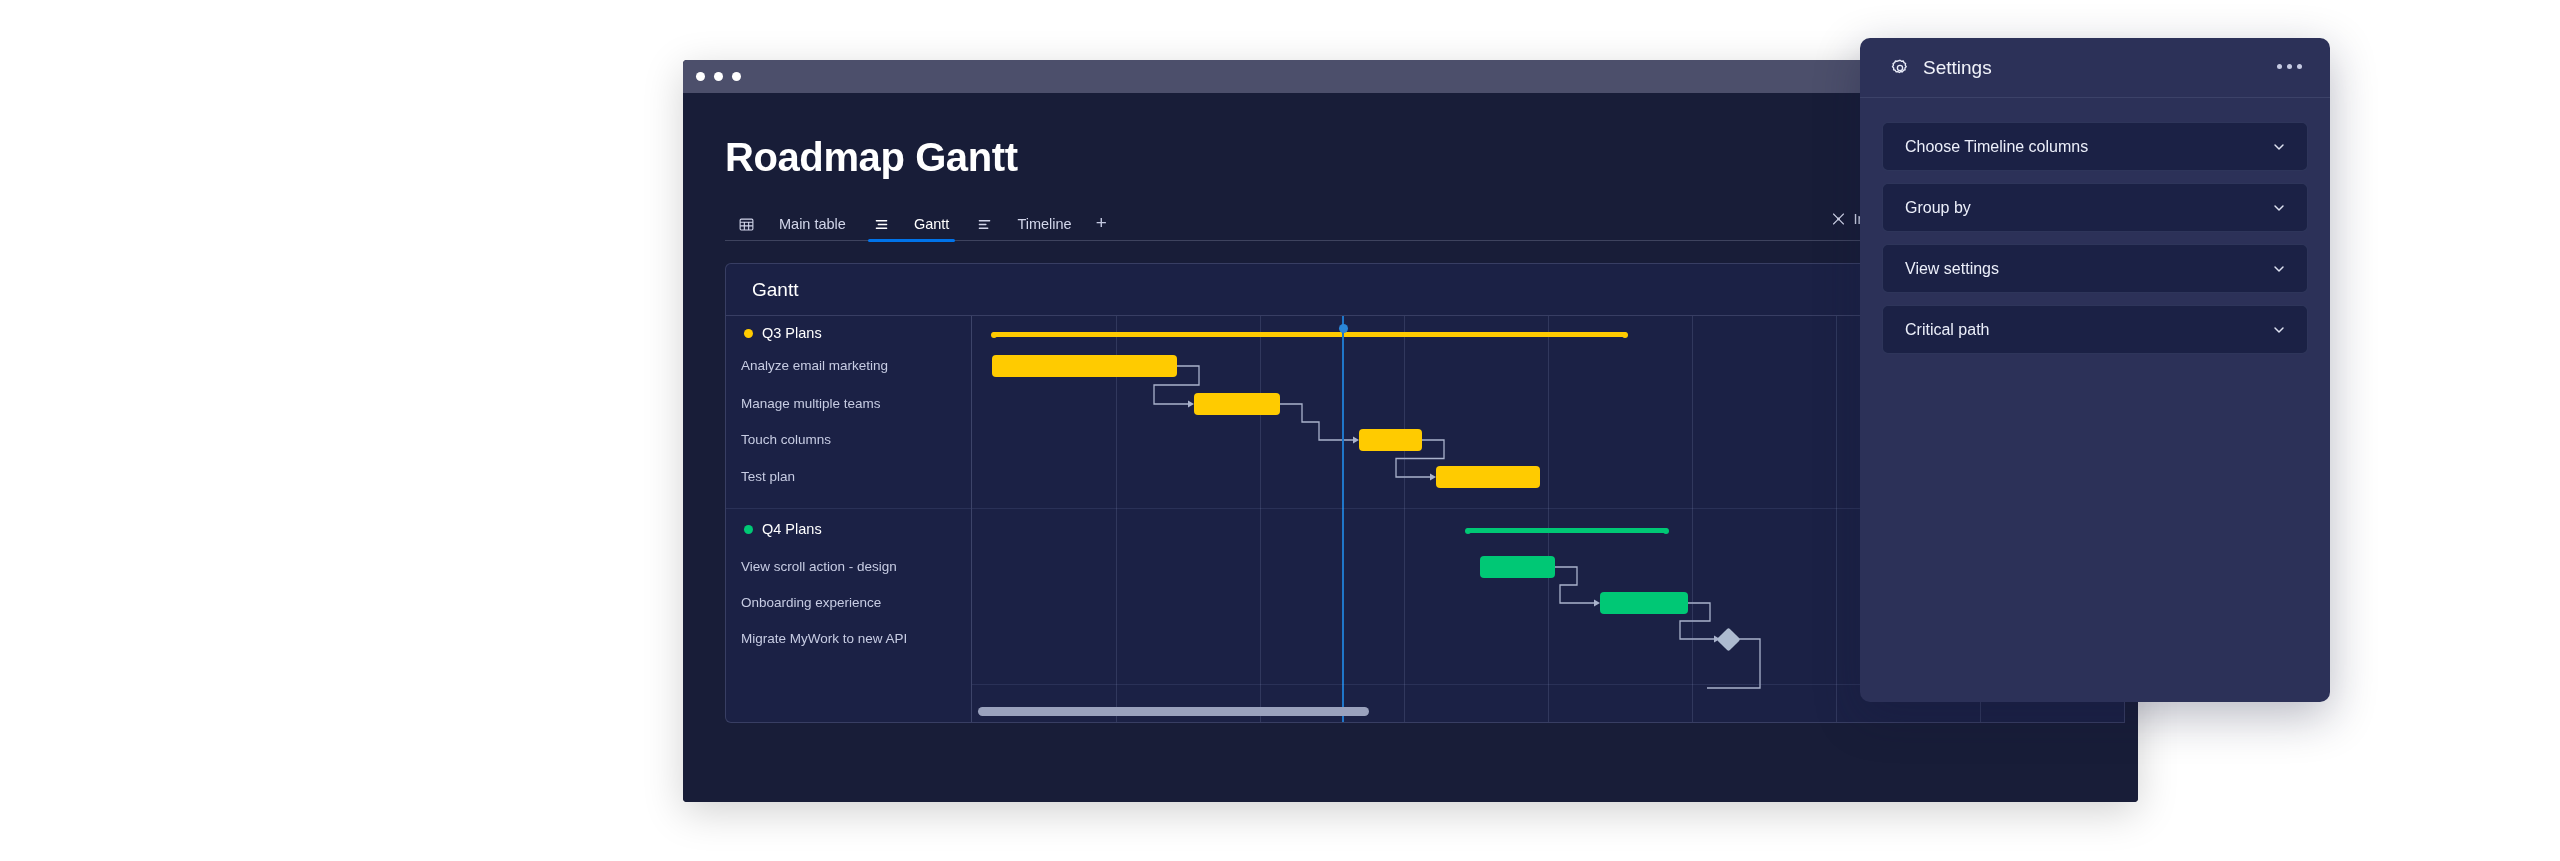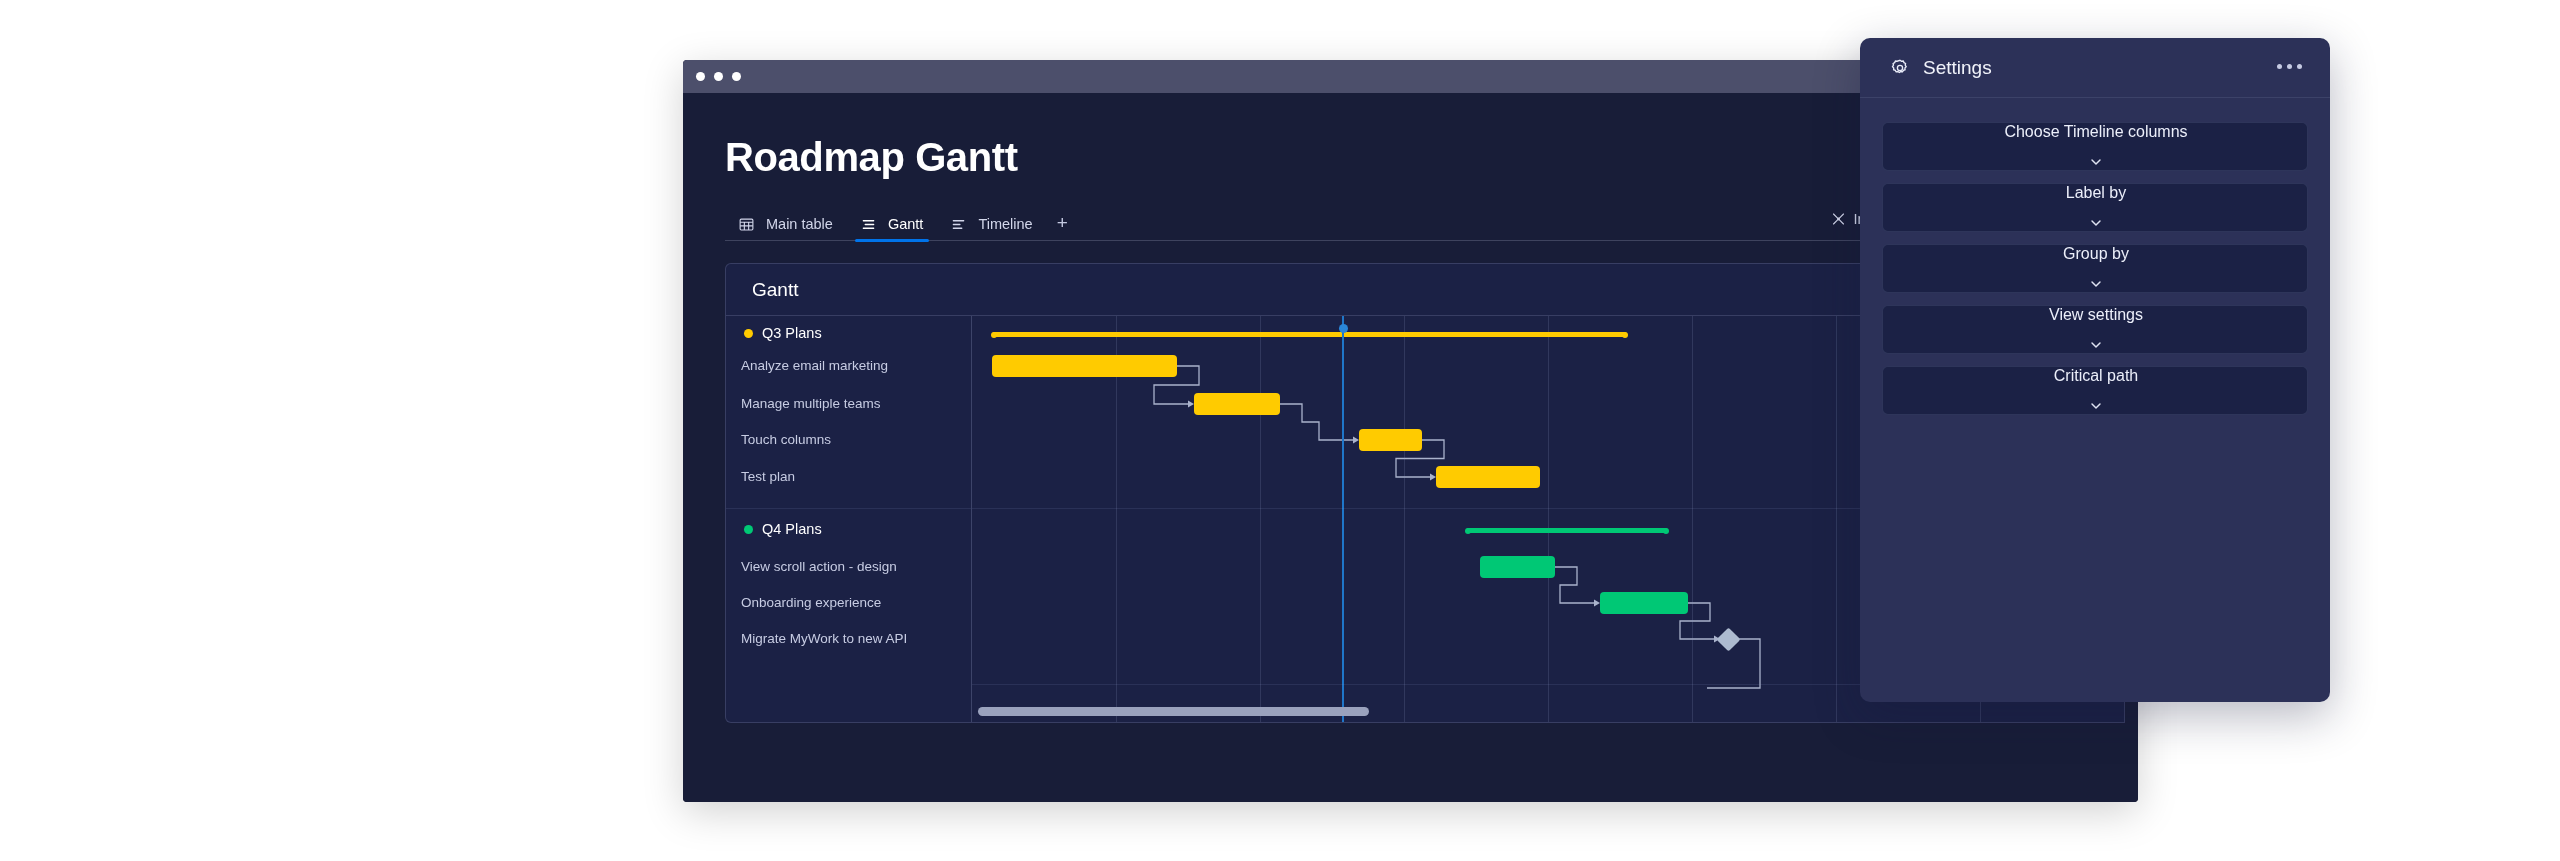--- a/index.html
+++ b/index.html
@@ -36,21 +36,21 @@
   
   #tabs-row {
     position: absolute; left: 42px; top: 112px; right: 0; height: 36px;
     display: flex; align-items: flex-end;
   }
   #tabs-row::after {
     content: ""; position: absolute; left: 0; right: 0; bottom: 0; height: 1px;
     background: rgba(200,205,230,.22);
   }
   .tab {
-    position: relative; display: flex; align-items: center; gap: 12px;
+    position: relative; display: flex; align-items: center; gap: 25px;
     padding: 0 14px 9px 14px; color: #d2d6ea; font-size: 14.5px; cursor: pointer; white-space: nowrap; margin-top: 8px;
   }
   .tab.active { color: #ffffff; }
   .tab.active::after {
     content: ""; position: absolute; left: 8px; right: 8px; bottom: -1px; height: 3px;
     background: #0073ea; border-radius: 2px; z-index: 2;
   }
   .tab-plus { color: #c3c8e0; font-size: 19px; padding: 0 10px 9px 10px; cursor: pointer; line-height: 1; }
   .tico { display: inline-flex; width: 15px; height: 15px; align-items: center; justify-content: center; }
 
@@ -131,21 +131,21 @@
   }
   #settings-title { color: #f1f3fa; font-size: 19px; margin-left: 13px; }
   #settings-more { position: absolute; right: 28px; top: 26px; display: flex; gap: 5px; cursor: pointer; }
   #settings-more i { width: 5px; height: 5px; border-radius: 50%; background: #c6cbe3; display: block; }
 
   #settings-list { position: absolute; left: 0; top: 60px; width: 100%; padding: 24px 22px 0 22px; }
   .sec {
     height: 49px; margin-bottom: 12px; background: #1b2145;
     border: 1px solid rgba(150,160,205,.16); border-radius: 6px;
     display: flex; align-items: center; justify-content: space-between;
-    padding: 0 20px 0 22px; cursor: pointer; flex-direction: column;
+    padding: 0 20px 0 22px; cursor: pointer;
   }
   .sec-label { color: #eceffa; font-size: 16px; }
   .chev { width: 16px; height: 16px; color: #dfe3f2; }
 </style>
 </head>
 <body>
 
 <div id="stage">
 
   <div id="app-window">
@@ -344,28 +344,20 @@
     <div id="settings-list">
         <div class="sec">
           <span class="sec-label">Choose Timeline columns</span>
           <span style="display:inline-flex;color:#dfe3f2;">
             <svg class="chev" viewBox="0 0 20 20" fill="none" stroke="currentColor" stroke-width="1.8" stroke-linecap="round" stroke-linejoin="round">
               <path d="M5 7.5l5 5 5-5"></path>
             </svg>
           </span>
         </div>
         <div class="sec">
-          <span class="sec-label">Label by</span>
-          <span style="display:inline-flex;color:#dfe3f2;">
-            <svg class="chev" viewBox="0 0 20 20" fill="none" stroke="currentColor" stroke-width="1.8" stroke-linecap="round" stroke-linejoin="round">
-              <path d="M5 7.5l5 5 5-5"></path>
-            </svg>
-          </span>
-        </div>
-        <div class="sec">
           <span class="sec-label">Group by</span>
           <span style="display:inline-flex;color:#dfe3f2;">
             <svg class="chev" viewBox="0 0 20 20" fill="none" stroke="currentColor" stroke-width="1.8" stroke-linecap="round" stroke-linejoin="round">
               <path d="M5 7.5l5 5 5-5"></path>
             </svg>
           </span>
         </div>
         <div class="sec">
           <span class="sec-label">View settings</span>
           <span style="display:inline-flex;color:#dfe3f2;">

